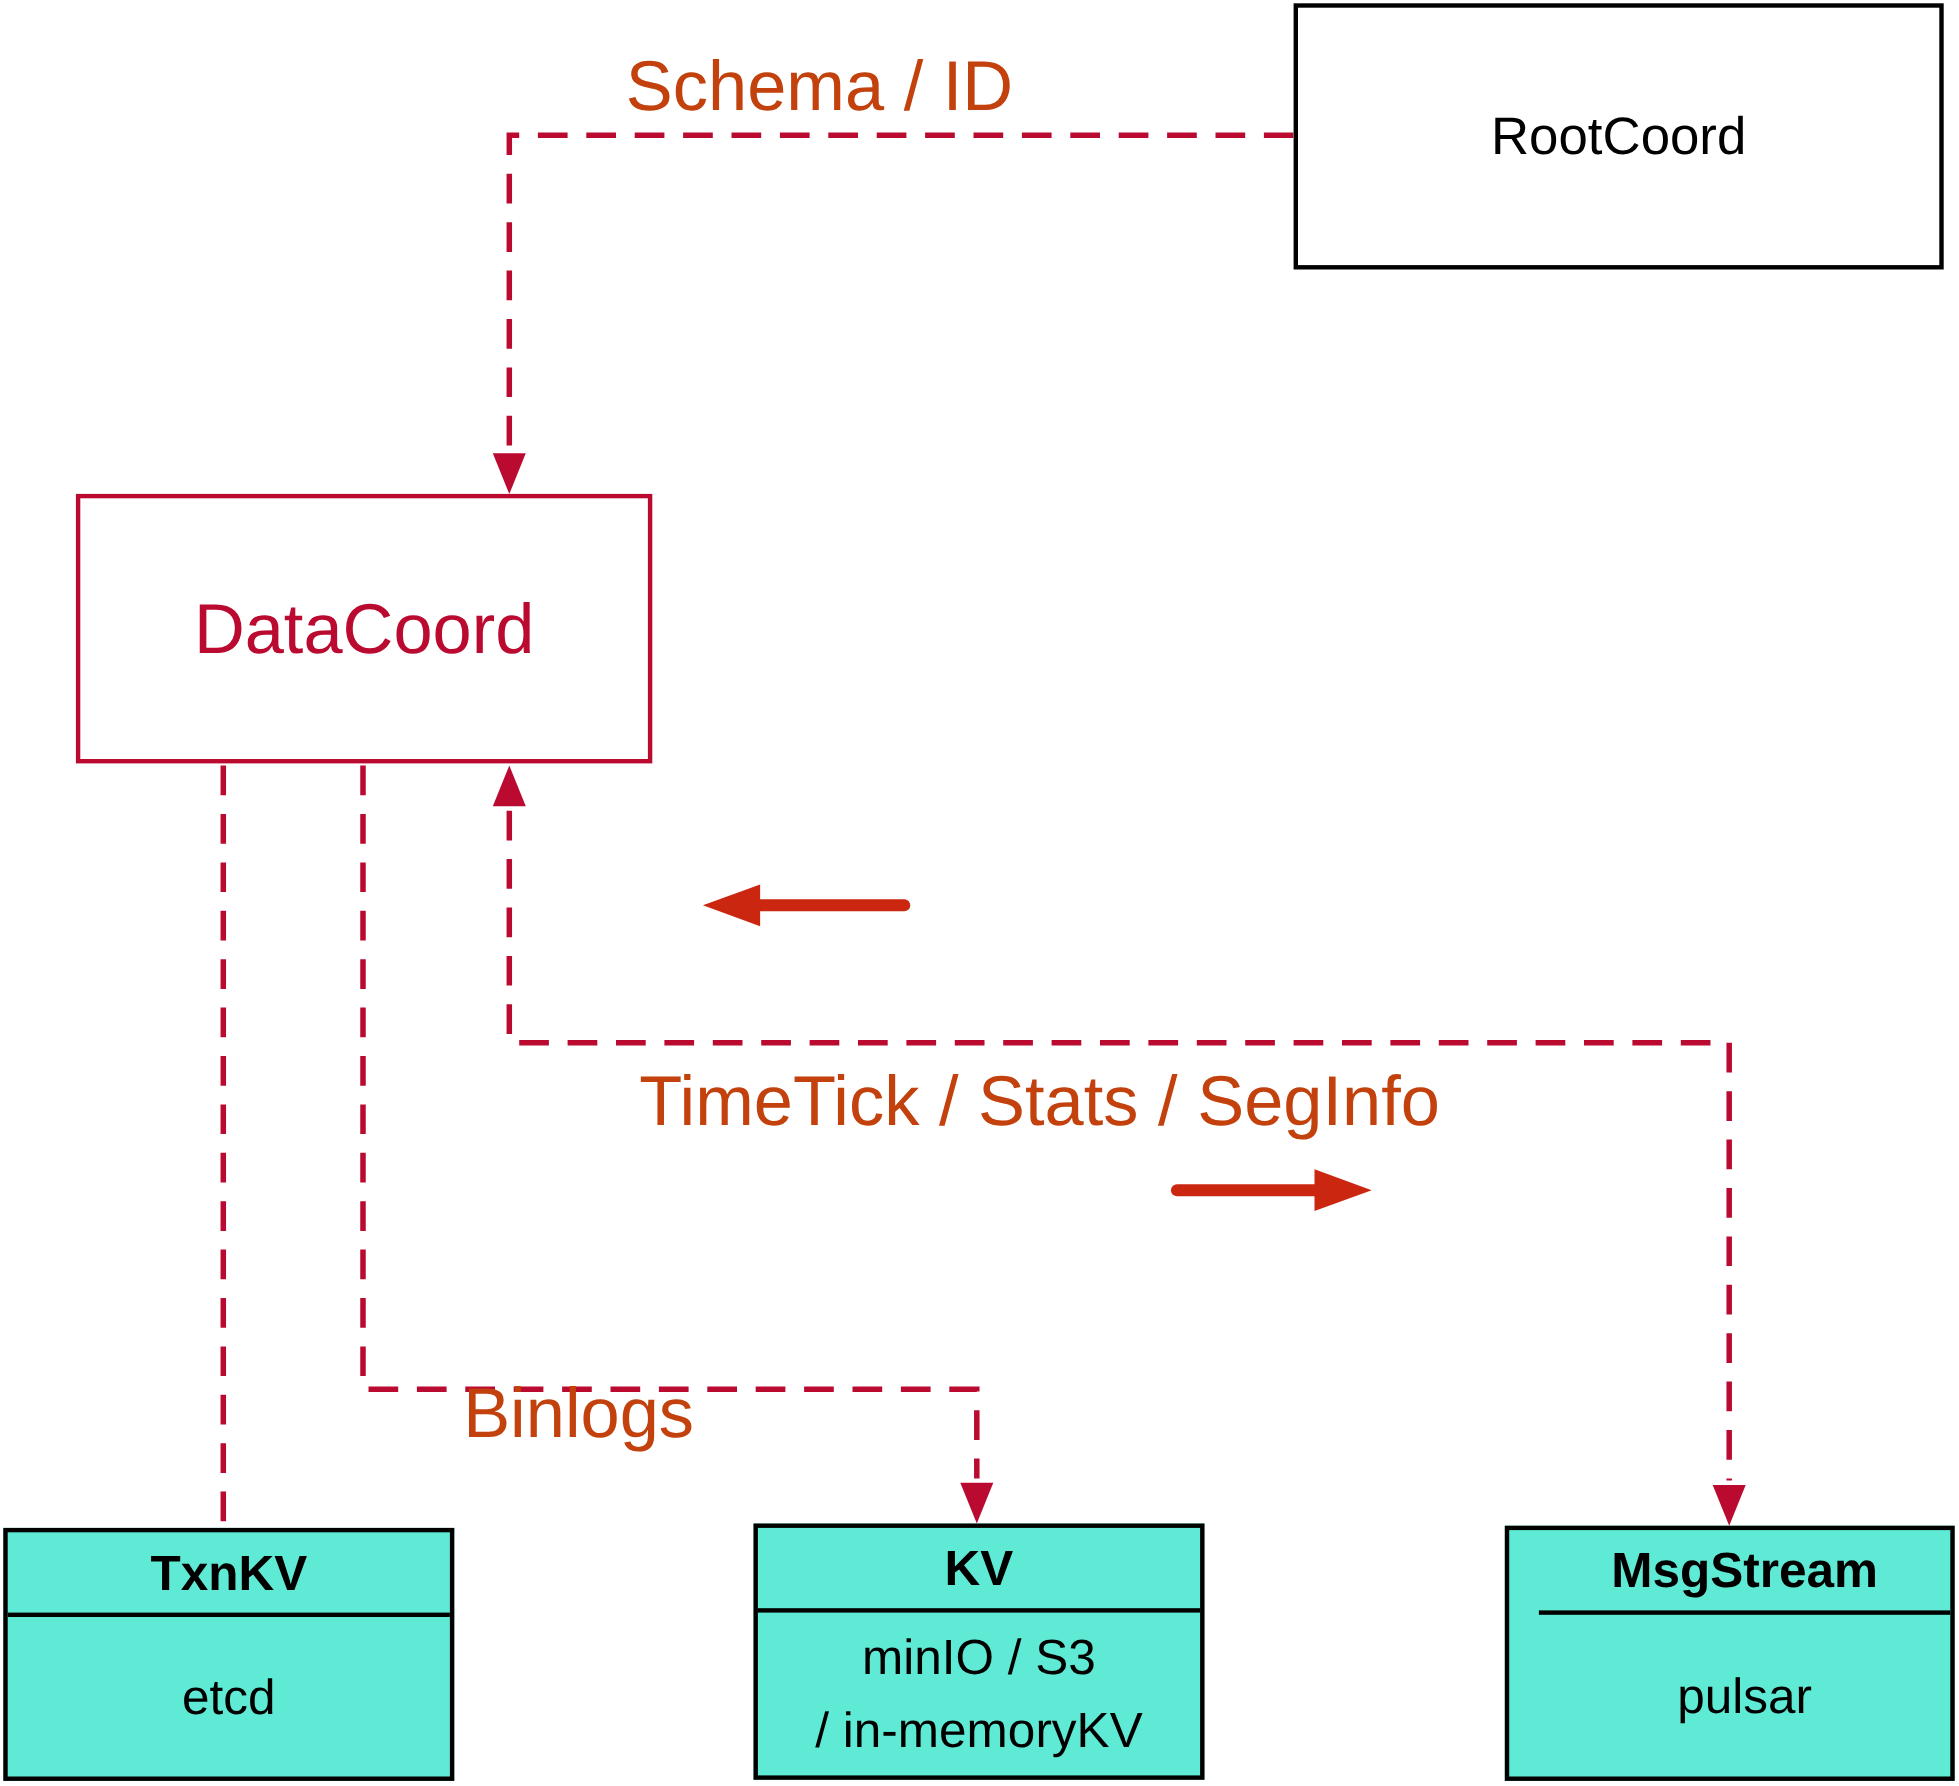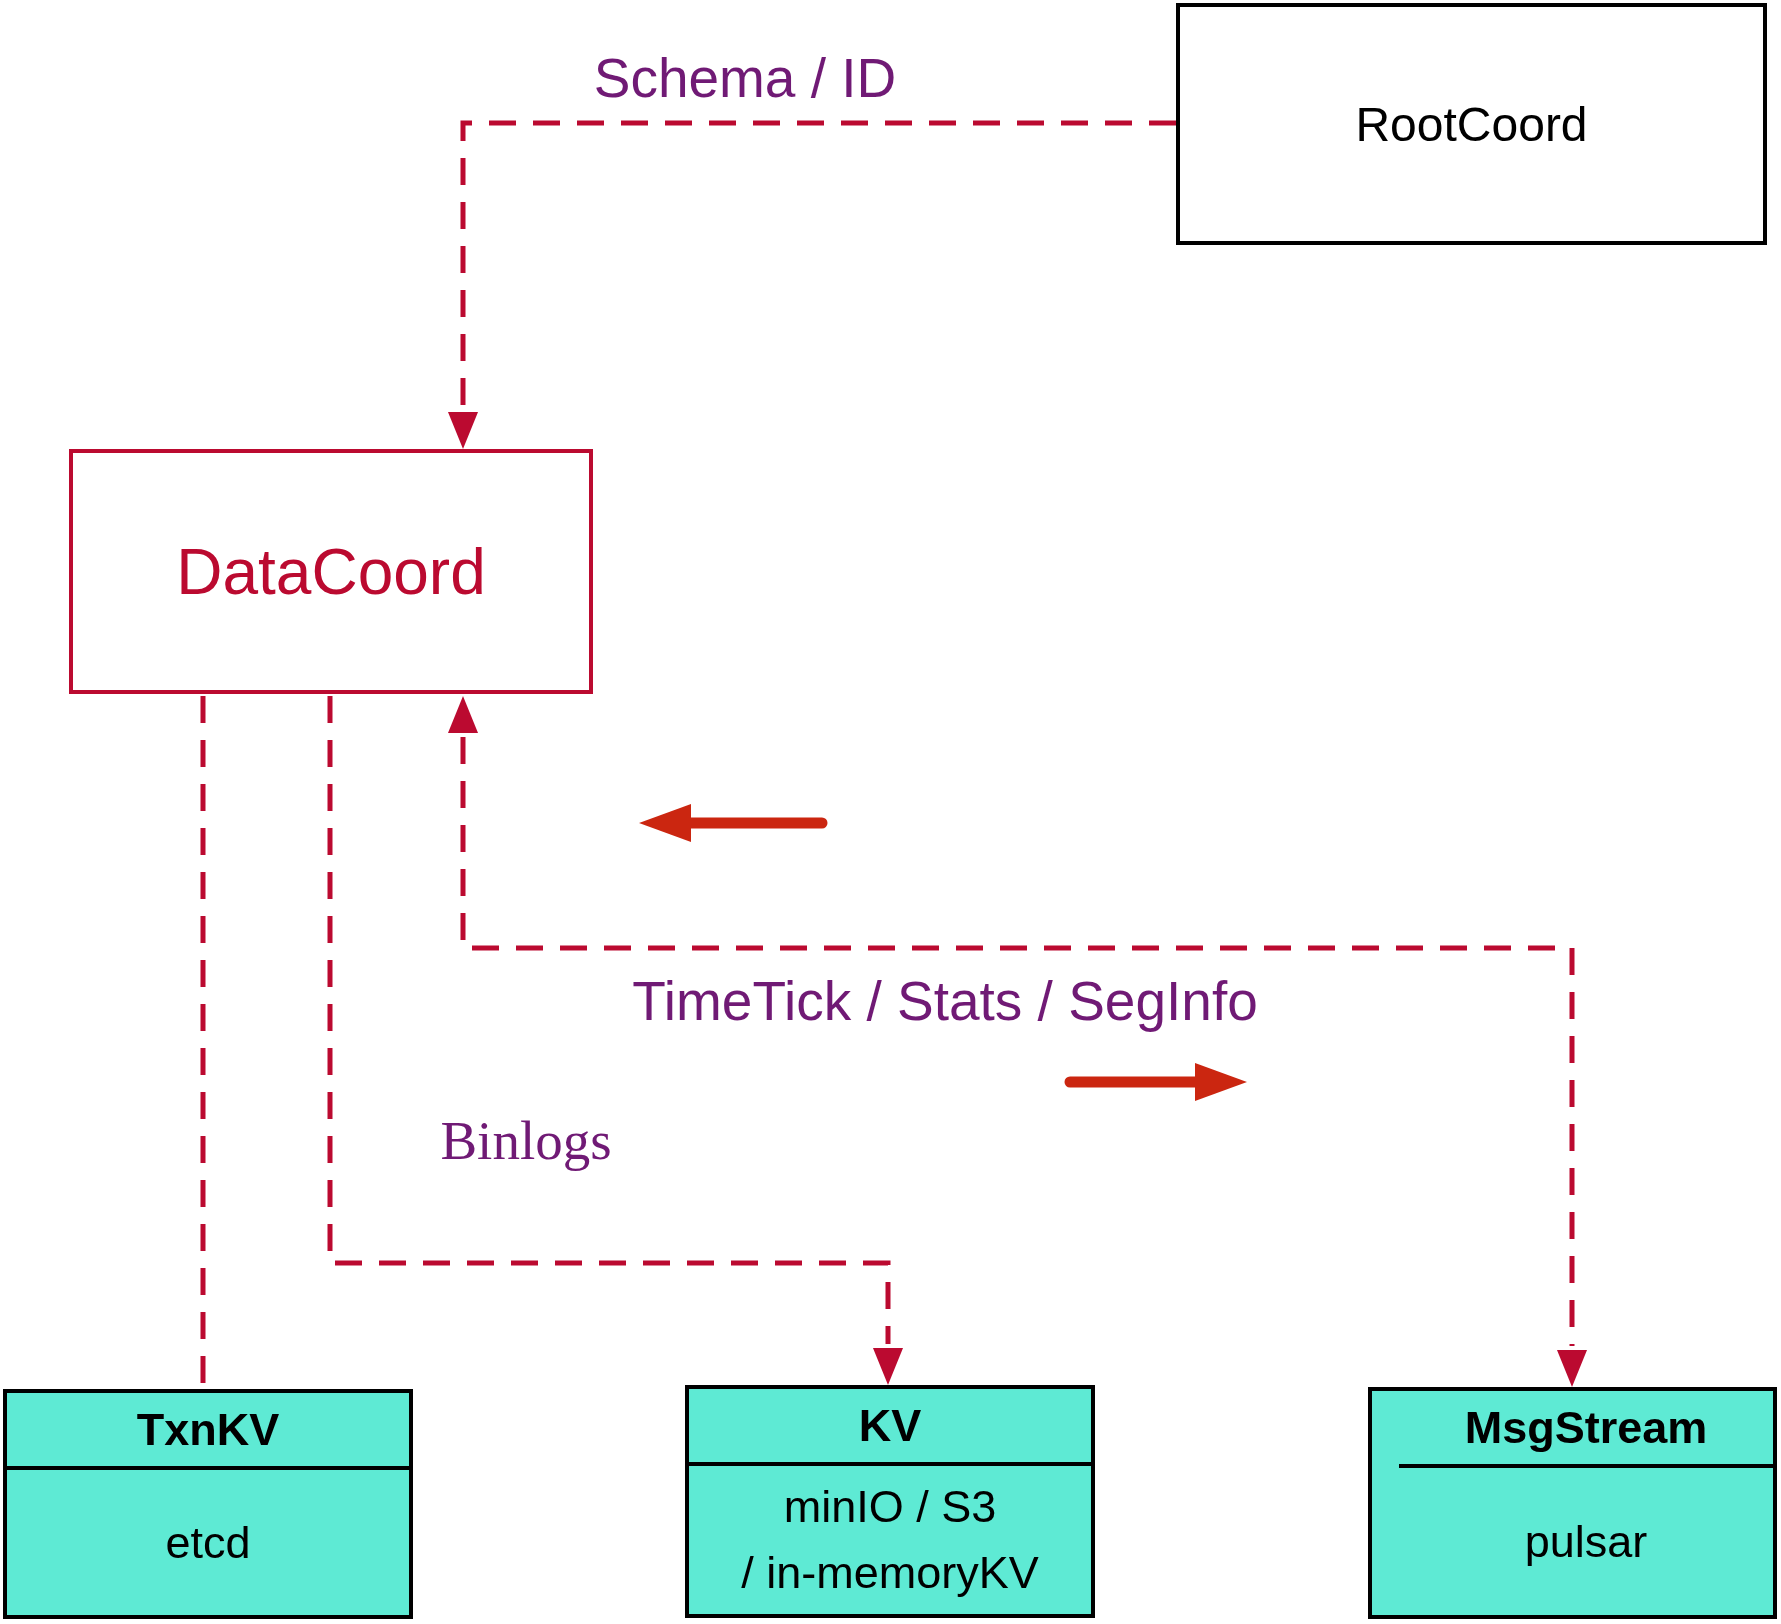--- a/index.html
+++ b/index.html
@@ -55,28 +55,28 @@
     align-items: center; justify-content: center;
     font-size: 45px;
     line-height: 66px;
     text-align: center;
   }
 
   
   .edge-label {
     position: absolute;
     transform: translate(-50%, -50%);
-    font-size: 55px;
+    font-size: 64px;
     white-space: nowrap;
-    color: #701a75;
+    color: #c2410c;
   }
   #lbl-schema   { left: 745px;  top: 78px;  }
   #lbl-dd       { left: 950px;  top: 901px; }
   #lbl-timetick { left: 945px;  top: 1001px;}
-  #lbl-binlogs  { left: 526px;  top: 1140px; font-family: Liberation Serif, serif;}
+  #lbl-binlogs  { left: 526px;  top: 1284px;}
 
   
   svg .dash {
     fill: none;
     stroke: var(--connector_red, #bb0a30);
     stroke-width: 5;
     stroke-dasharray: 27 17;
   }
   svg .head { fill: var(--connector_red, #bb0a30); stroke: none; }
   svg .solid-arrow-line {

